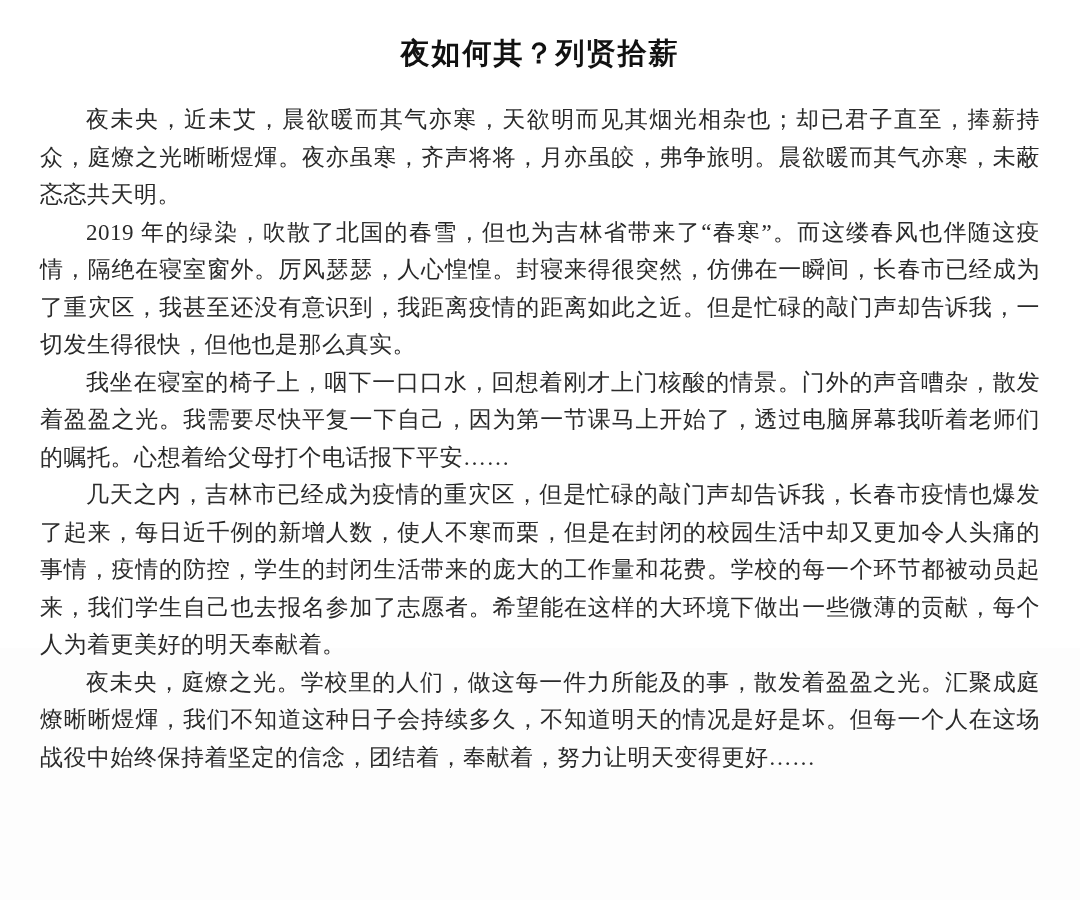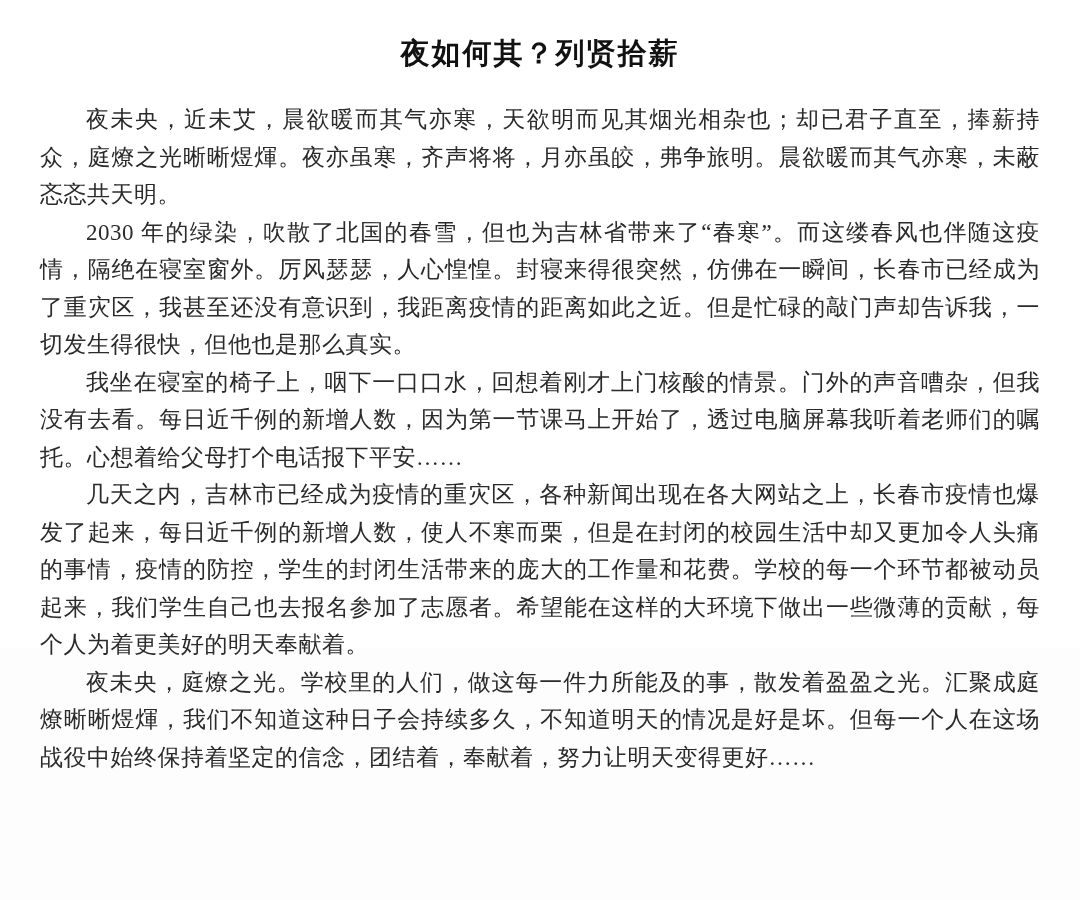--- a/index.html
+++ b/index.html
@@ -41,18 +41,18 @@
     color: #2a2a2a;
   }
 </style>
 </head>
 <body>
 
 <div class="page">
   <h1 class="doc-title">夜如何其？列贤拾薪</h1>
   <div class="doc-body">
       <p>夜未央，近未艾，晨欲暖而其气亦寒，天欲明而见其烟光相杂也；却已君子直至，捧薪持众，庭燎之光晰晰煜煇。夜亦虽寒，齐声将将，月亦虽皎，弗争旅明。晨欲暖而其气亦寒，未蔽忞忞共天明。</p>
-      <p>2030 年的绿染，吹散了北国的春雪，但也为吉林省带来了“春寒”。而这缕春风也伴随这疫情，隔绝在寝室窗外。厉风瑟瑟，人心惶惶。封寝来得很突然，仿佛在一瞬间，长春市已经成为了重灾区，我甚至还没有意识到，我距离疫情的距离如此之近。但是忙碌的敲门声却告诉我，一切发生得很快，但他也是那么真实。</p>
-      <p>我坐在寝室的椅子上，咽下一口口水，回想着刚才上门核酸的情景。门外的声音嘈杂，但我没有去看。每日近千例的新增人数，因为第一节课马上开始了，透过电脑屏幕我听着老师们的嘱托。心想着给父母打个电话报下平安……</p>
-      <p>几天之内，吉林市已经成为疫情的重灾区，各种新闻出现在各大网站之上，长春市疫情也爆发了起来，每日近千例的新增人数，使人不寒而栗，但是在封闭的校园生活中却又更加令人头痛的事情，疫情的防控，学生的封闭生活带来的庞大的工作量和花费。学校的每一个环节都被动员起来，我们学生自己也去报名参加了志愿者。希望能在这样的大环境下做出一些微薄的贡献，每个人为着更美好的明天奉献着。</p>
+      <p>2019 年的绿染，吹散了北国的春雪，但也为吉林省带来了“春寒”。而这缕春风也伴随这疫情，隔绝在寝室窗外。厉风瑟瑟，人心惶惶。封寝来得很突然，仿佛在一瞬间，长春市已经成为了重灾区，我甚至还没有意识到，我距离疫情的距离如此之近。但是忙碌的敲门声却告诉我，一切发生得很快，但他也是那么真实。</p>
+      <p>我坐在寝室的椅子上，咽下一口口水，回想着刚才上门核酸的情景。门外的声音嘈杂，散发着盈盈之光。我需要尽快平复一下自己，因为第一节课马上开始了，透过电脑屏幕我听着老师们的嘱托。心想着给父母打个电话报下平安……</p>
+      <p>几天之内，吉林市已经成为疫情的重灾区，但是忙碌的敲门声却告诉我，长春市疫情也爆发了起来，每日近千例的新增人数，使人不寒而栗，但是在封闭的校园生活中却又更加令人头痛的事情，疫情的防控，学生的封闭生活带来的庞大的工作量和花费。学校的每一个环节都被动员起来，我们学生自己也去报名参加了志愿者。希望能在这样的大环境下做出一些微薄的贡献，每个人为着更美好的明天奉献着。</p>
       <p>夜未央，庭燎之光。学校里的人们，做这每一件力所能及的事，散发着盈盈之光。汇聚成庭燎晰晰煜煇，我们不知道这种日子会持续多久，不知道明天的情况是好是坏。但每一个人在这场战役中始终保持着坚定的信念，团结着，奉献着，努力让明天变得更好……</p>
     </div>
 </div>
 
 </body></html>

